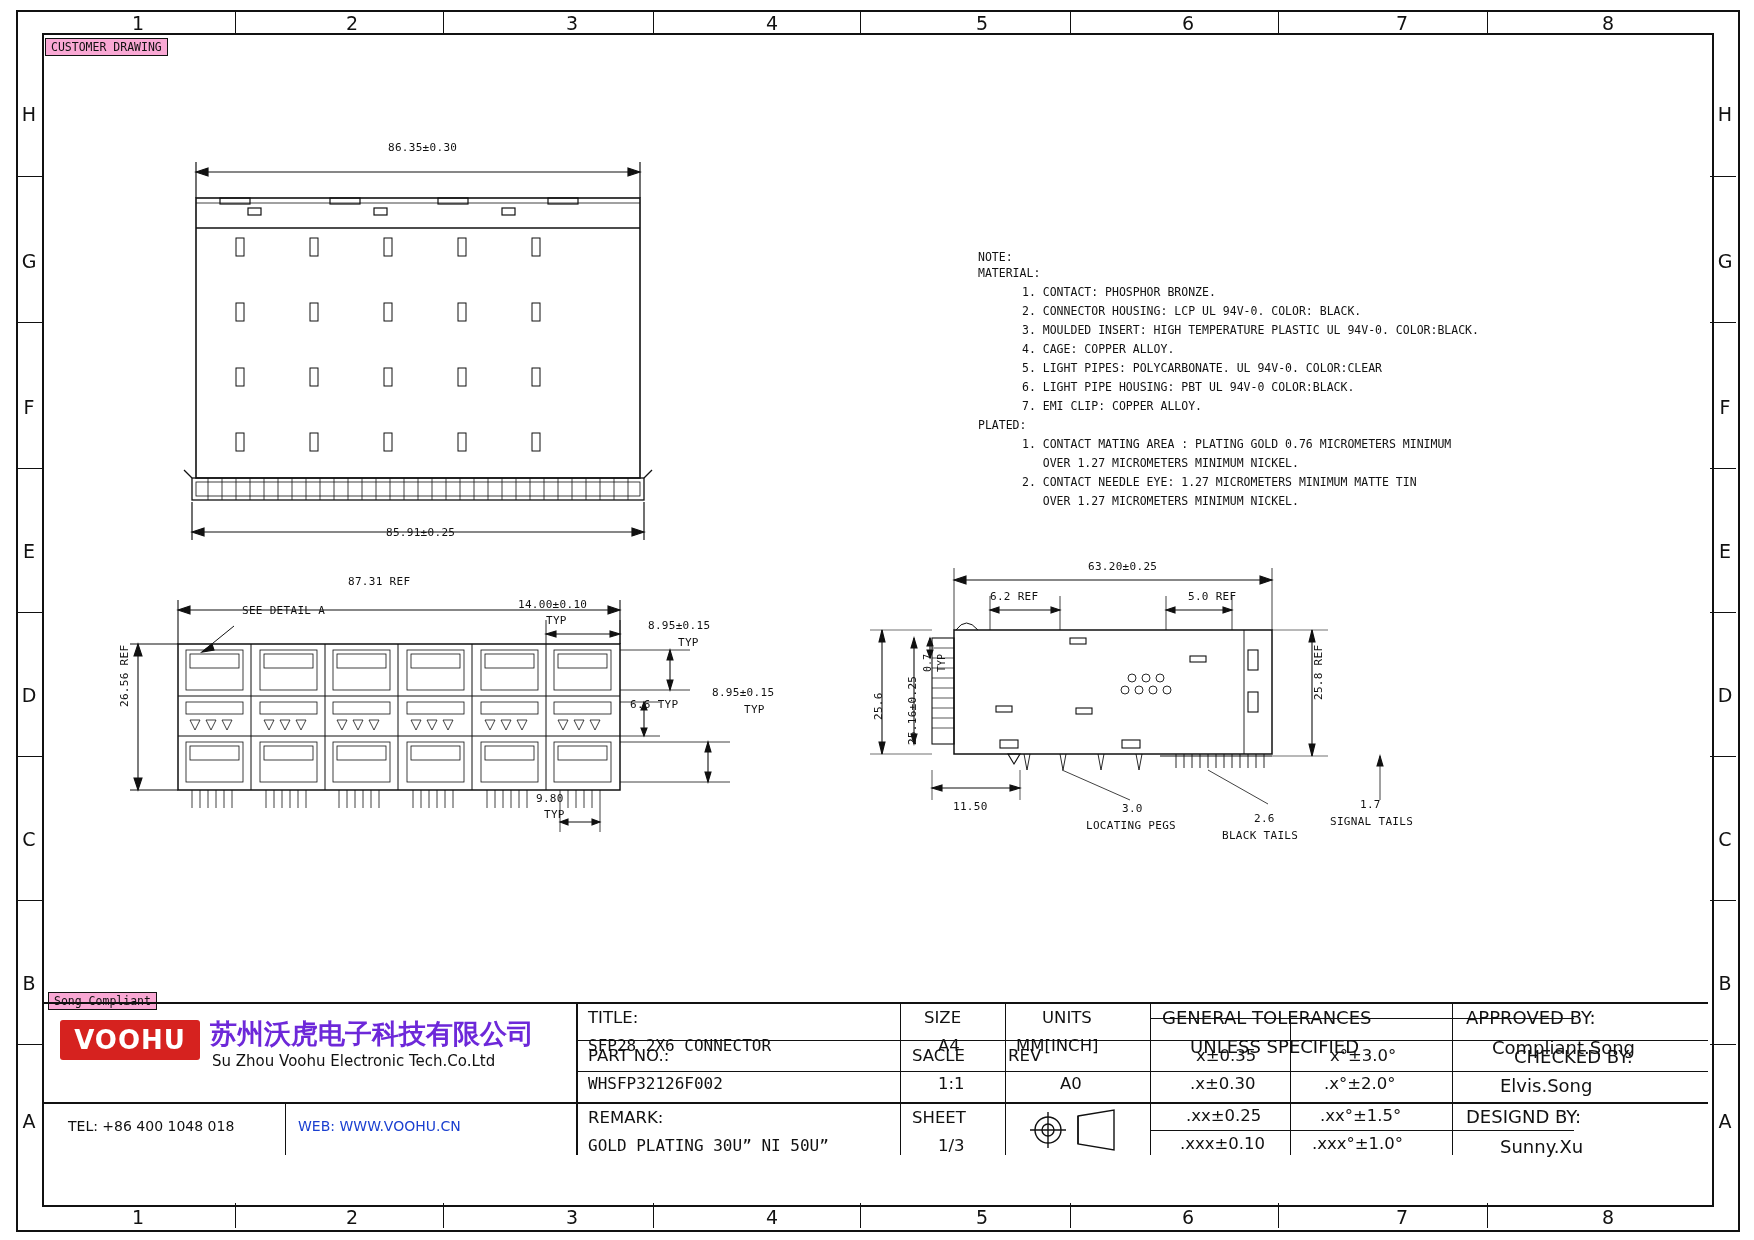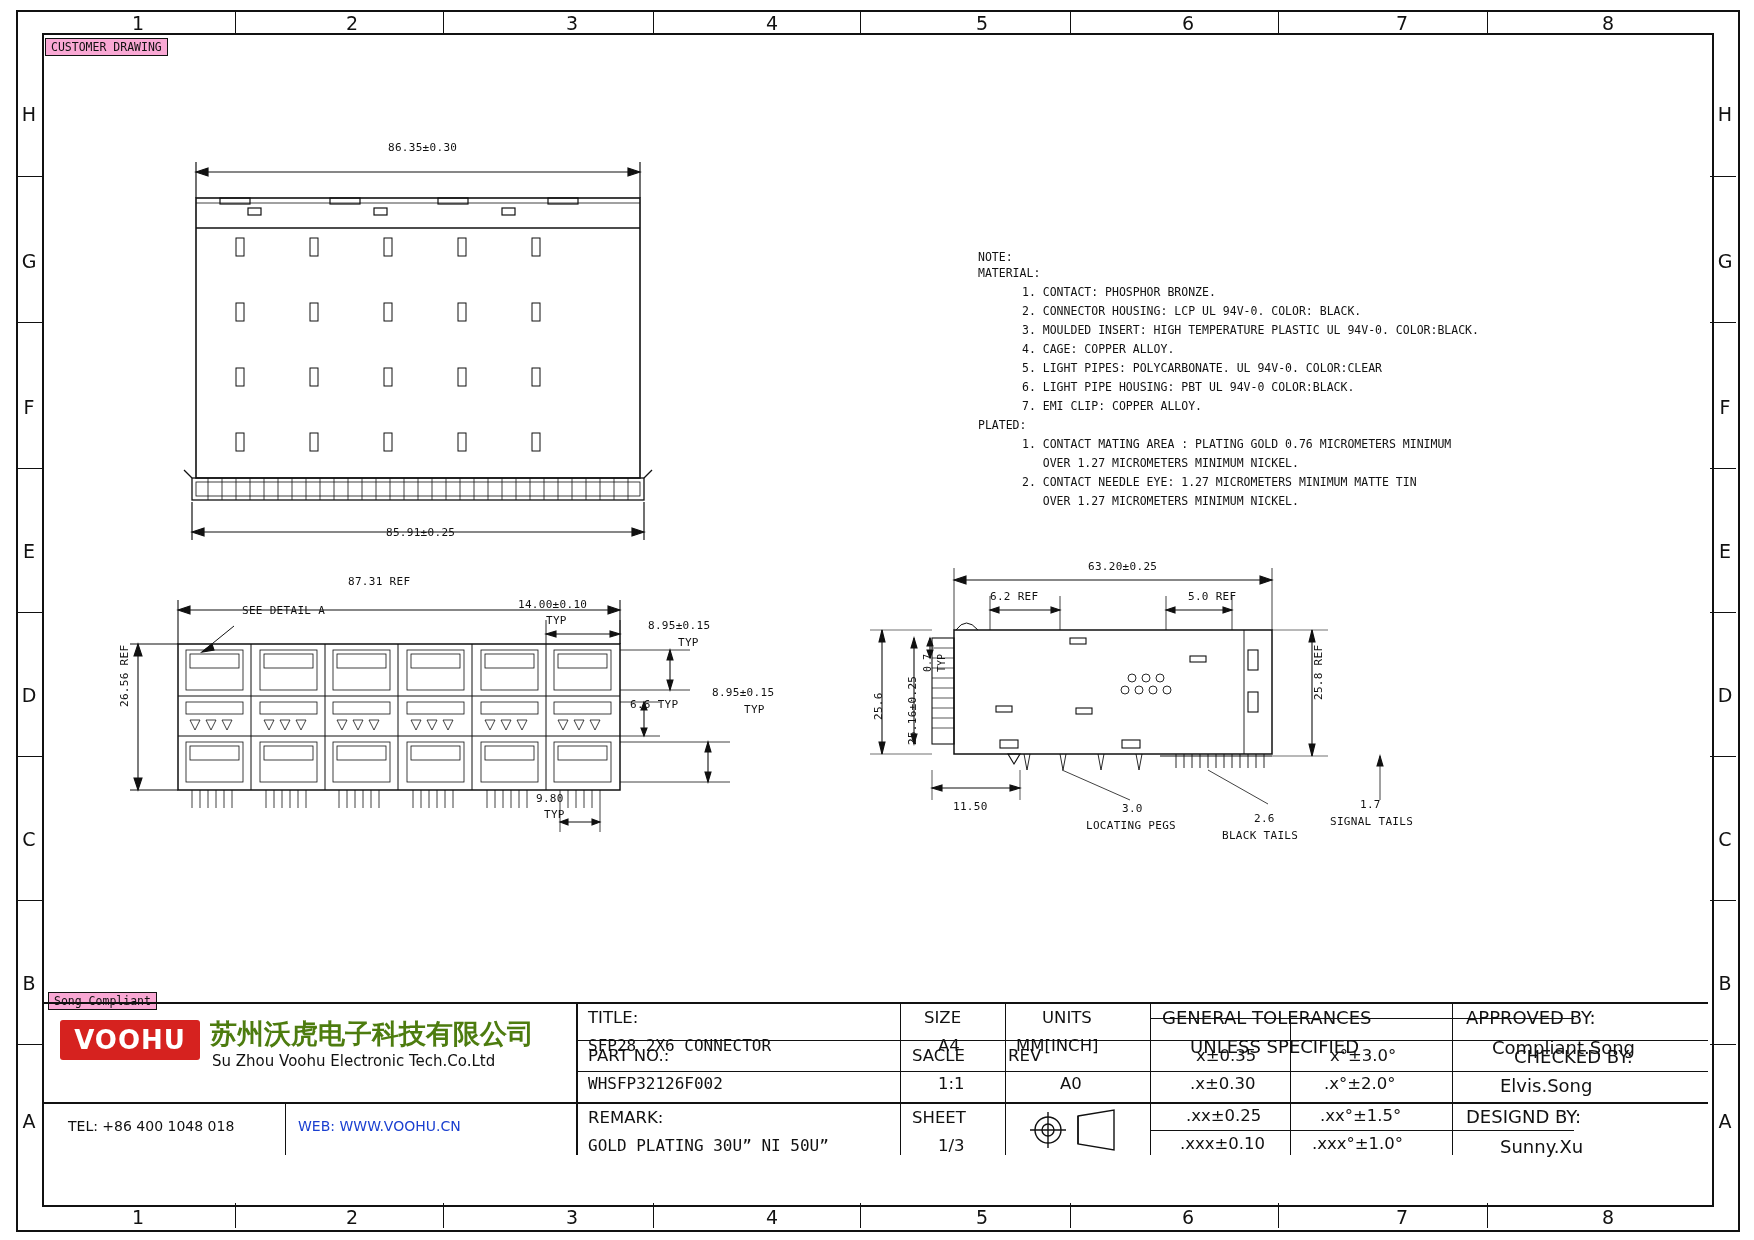--- a/index.html
+++ b/index.html
@@ -14,21 +14,21 @@
   .lbl-s{position:absolute;font-size:10px;white-space:nowrap;}
   .boxlabel{position:absolute;border:1px solid #111;padding:1px 5px;font-size:11.5px;background:#f9a8d4;white-space:nowrap;}
   .note{position:absolute;font-size:11.5px;line-height:15.6px;white-space:pre;}
   
   .hl{position:absolute;height:1px;background:#111;}
   .vl{position:absolute;width:1px;background:#111;}
   .hl2{position:absolute;height:2px;background:#111;}
   .vl2{position:absolute;width:2px;background:#111;}
   .logo-red{position:absolute;left:60px;top:1020px;width:140px;height:40px;background:#d6221f;border-radius:3px;}
   .logo-red span{display:block;color:#fff;font-family:"DejaVu Sans",sans-serif;font-weight:bold;font-size:26px;letter-spacing:1px;text-align:center;line-height:40px;}
-  .cn-big{position:absolute;left:210px;top:1016px;font-family:"DejaVu Sans",sans-serif;font-weight:bold;font-size:27px;color:#4d7c0f;white-space:nowrap;}
+  .cn-big{position:absolute;left:210px;top:1016px;font-family:"DejaVu Sans",sans-serif;font-weight:bold;font-size:27px;color:#6d28d9;white-space:nowrap;}
   .cn-small{position:absolute;left:212px;top:1052px;font-family:"DejaVu Sans",sans-serif;font-size:15px;color:#111;white-space:nowrap;}
   .tel{position:absolute;left:68px;top:1118px;font-family:"DejaVu Sans",sans-serif;font-size:14px;color:#111;}
   .web{position:absolute;left:298px;top:1118px;font-family:"DejaVu Sans",sans-serif;font-size:14px;color:#1a3fd0;}
   .tcell{position:absolute;font-family:"DejaVu Sans",sans-serif;font-size:16.5px;color:#111;white-space:nowrap;text-align:center;}
   .tcell.big{font-size:18px;}
   .mono{font-family:"DejaVu Sans Mono",monospace;font-size:16px;}
   svg{display:block;}
 </style>
 </head>
 <body>

